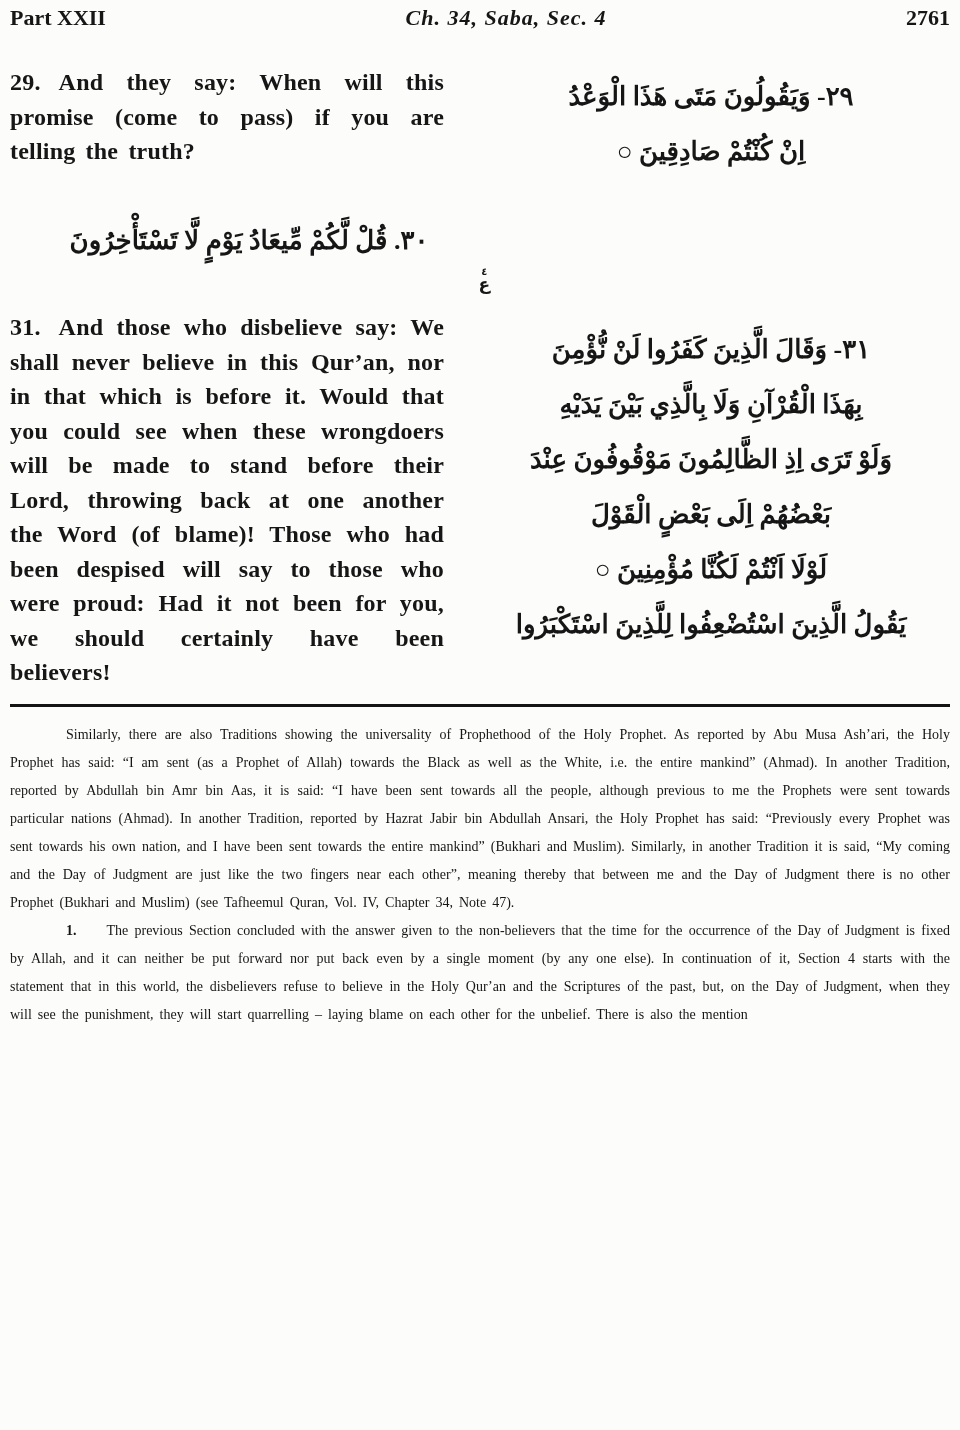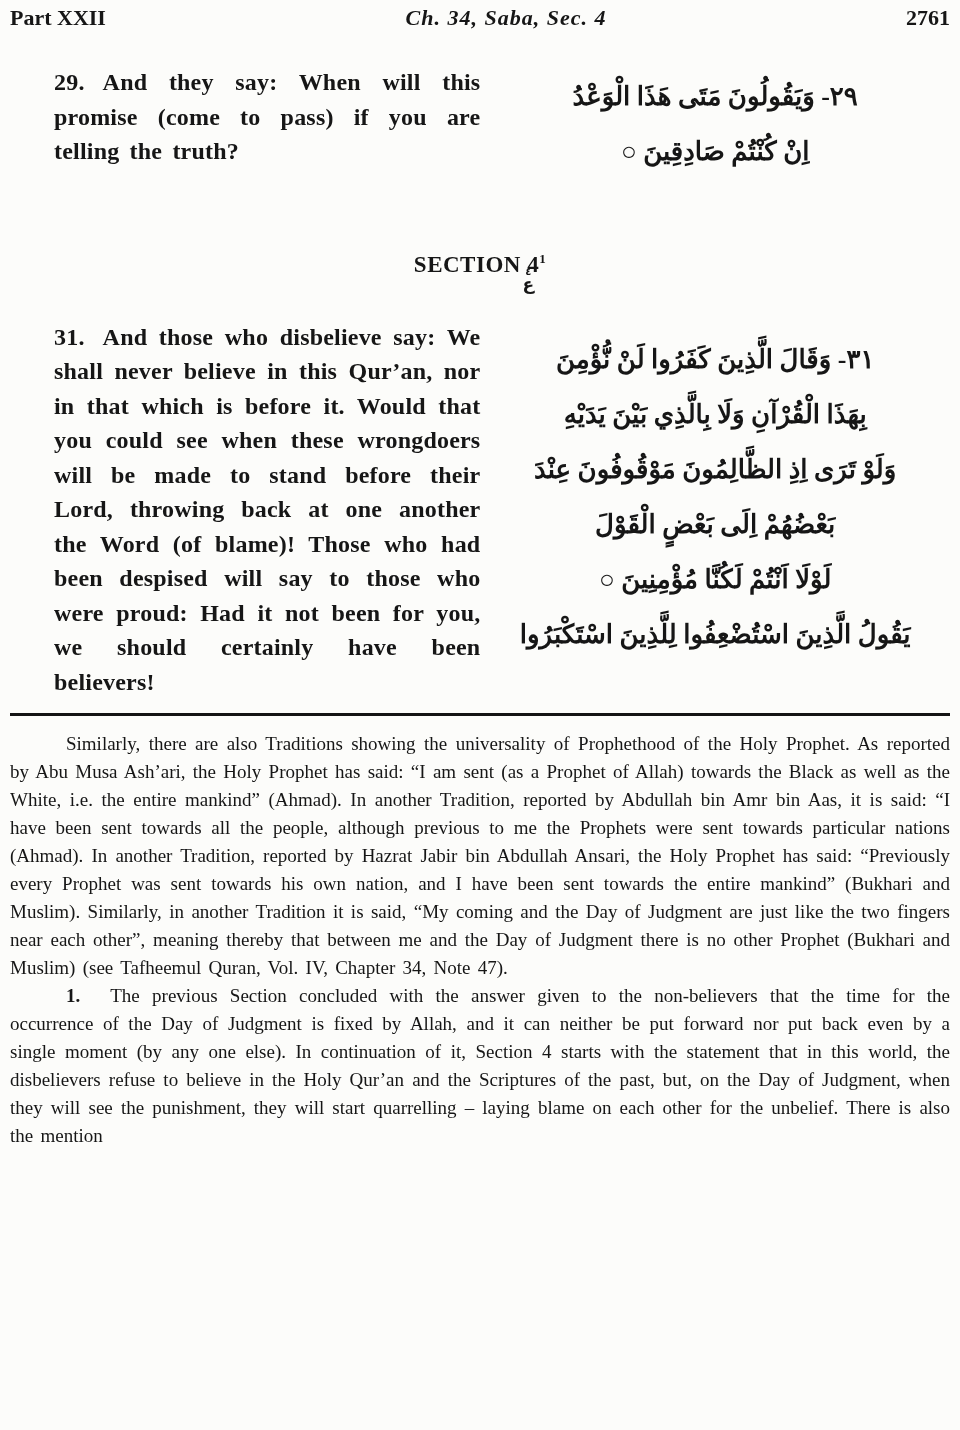--- a/index.html
+++ b/index.html
@@ -14,21 +14,21 @@
 
   
   .page-header {
     display: flex; justify-content: space-between; align-items: baseline;
     padding-top: 5px; font-size: 22px; font-weight: bold;
   }
   .page-header .chapter { font-style: italic; font-weight: bold; letter-spacing: 1px; }
 
   
   main { display: block; }
-  .verse-row { display: flex; justify-content: space-between; align-items: flex-start; margin-left: 44px; }
+  .verse-row { display: flex; justify-content: space-between; align-items: flex-start; }
   .row-v29 { margin-top: 34px; }
   .row-v30 { margin-top: 26px; }
   .row-v31 { margin-top: 42px; }
 
   .eng-col {
     width: 434px;
     font-weight: bold;
     font-size: 24px;
     line-height: 34.5px;
     text-align: justify;
@@ -73,21 +73,21 @@
 
   
   .divider {
     margin-top: 14px;
     border: none;
     border-top: 3px solid #141414;
     width: 940px;
   }
   .footnotes {
     margin-top: 14px;
-    font-size: 19px;
+    font-size: 14px;
     line-height: 28px;
     text-align: justify;
     word-spacing: 2.5px;
   }
   .footnotes p { text-indent: 56px; }
   .note-num { font-weight: bold; padding-right: 30px; }
 </style>
 </head>
 <body>
 
@@ -106,30 +106,28 @@
         <span class="vnum">29.</span><span>And they say: When will this promise (come to pass) if you are telling the truth?</span>
       </p>
       <div class="ar-col">
         <div class="ar-line">٢٩- وَيَقُولُونَ مَتَى هَذَا الْوَعْدُ</div>
         <div class="ar-line">اِنْ كُنْتُمْ صَادِقِينَ ○</div>
       </div>
     </div>
 
     <div class="verse-row row-v30">
       <div class="ar-col">
+        <div class="ar-line">٣٠. قُلْ لَّكُمْ مِّيعَادُ يَوْمٍ لَّا تَسْتَأْخِرُونَ</div>
         <span class="ruku-marker">
           <span class="orn">٤</span>
           <span>ع</span>
         </span>
       </div>
     </div>
 
-    <h2 class="section-heading">
-      <span>SECTION 4</span><sup>1</sup>
-    </h2>
 
     <div class="verse-row row-v31">
       <p class="eng-col">
         <span class="vnum">31.</span><span>And those who disbelieve say: We shall never believe in this Qur’an, nor in that which is before it. Would that you could see when these wrongdoers will be made to stand before their Lord, throwing back at one another the Word (of blame)! Those who had been despised will say to those who were proud: Had it not been for you, we should certainly have been believers!</span>
       </p>
       <div class="ar-col">
         <div class="ar-line">٣١- وَقَالَ الَّذِينَ كَفَرُوا لَنْ نُّؤْمِنَ</div>
         <div class="ar-line">بِهَذَا الْقُرْآنِ وَلَا بِالَّذِي بَيْنَ يَدَيْهِ</div>
         <div class="ar-line">وَلَوْ تَرَى اِذِ الظَّالِمُونَ مَوْقُوفُونَ عِنْدَ</div>
         <div class="ar-line">بَعْضُهُمْ اِلَى بَعْضٍ الْقَوْلَ</div>

